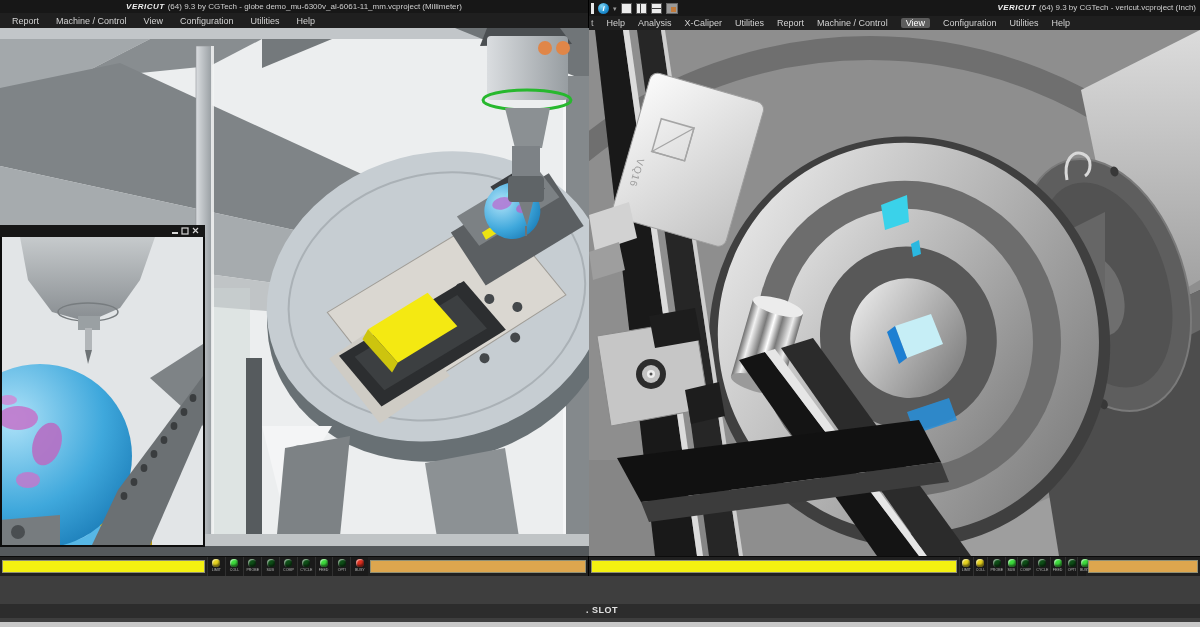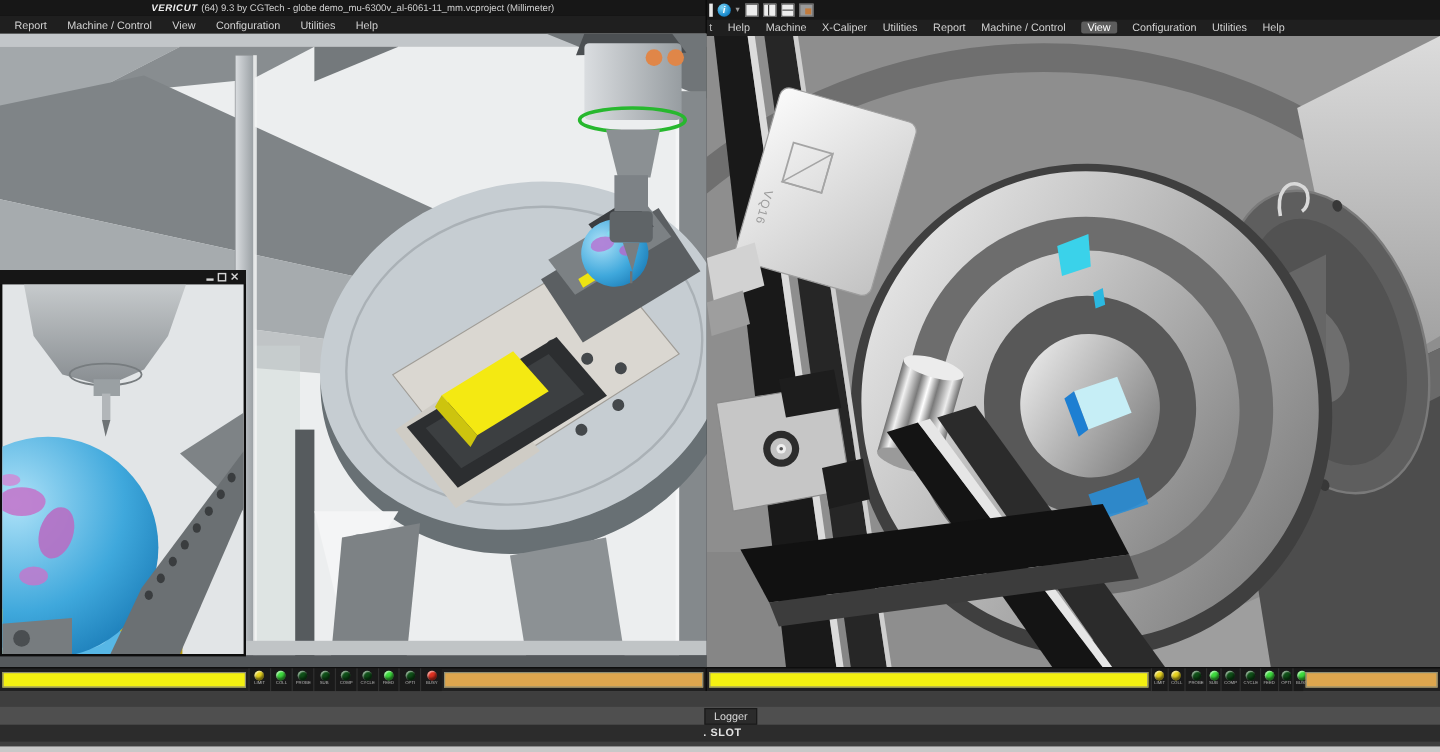--- a/index.html
+++ b/index.html
@@ -280,25 +280,26 @@
         <span class="icon-pane split-v">
             <span></span>
             <span></span>
           </span>
         <span class="icon-pane split-h">
             <span></span>
             <span></span>
           </span>
         <span class="icon-restore"></span>
       </div>
+      <span class="right-title"><span class="brand">VERICUT</span><span class="title-rest">(64)  9.3 by CGTech - vericut.vcproject (Inch)</span></span>
     </div>
     <div class="menubar">
       <span class="menu-frag">t</span>
       <span class="menu-item">Help</span>
-      <span class="menu-item">Machine</span>
+      <span class="menu-item">Analysis</span>
       <span class="menu-item">X-Caliper</span>
       <span class="menu-item">Utilities</span>
       <span class="menu-item">Report</span>
       <span class="menu-item">Machine / Control</span>
       <span class="menu-item active">View</span>
       <span class="menu-item">Configuration</span>
       <span class="menu-item">Utilities</span>
       <span class="menu-item">Help</span>
     </div>
 
@@ -464,23 +465,20 @@
             <div class="led-dot" style="background: rgb(61, 220, 61);"></div>
             <div class="led-label">BUSY</div>
           </div>
       </div>
       <div class="pbar" style="left: 499px; width: 110px; background: rgb(221, 166, 78);"></div>
     </div>
   </div>
 
   <div class="footer">
     <div class="fband1"></div>
-    <div class="fband2">
-      <span class="logger-btn">Logger</span>
-    </div>
     <div class="fband3">
       <span class="slot-text">. SLOT</span>
     </div>
     <div class="fband4"></div>
     <div class="fband5"></div>
   </div>
 
 </div>
 
 </body></html>

